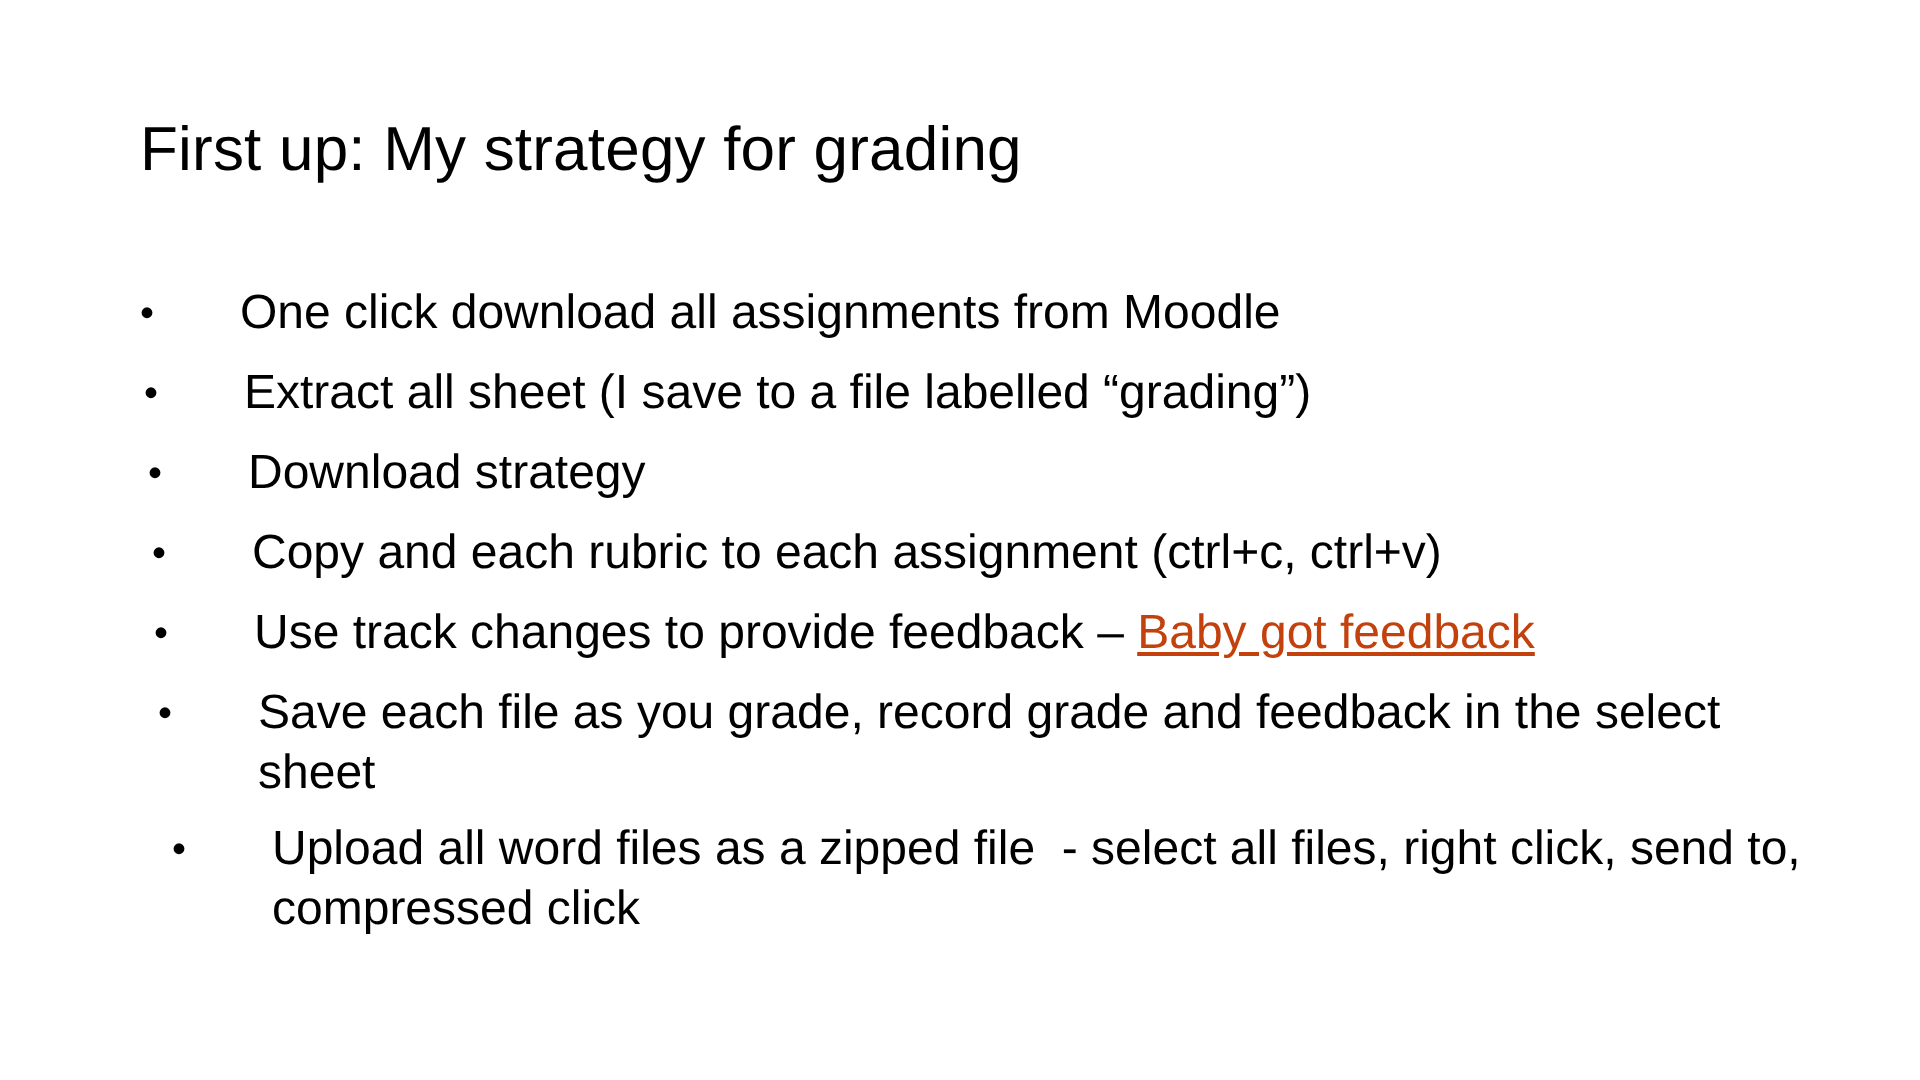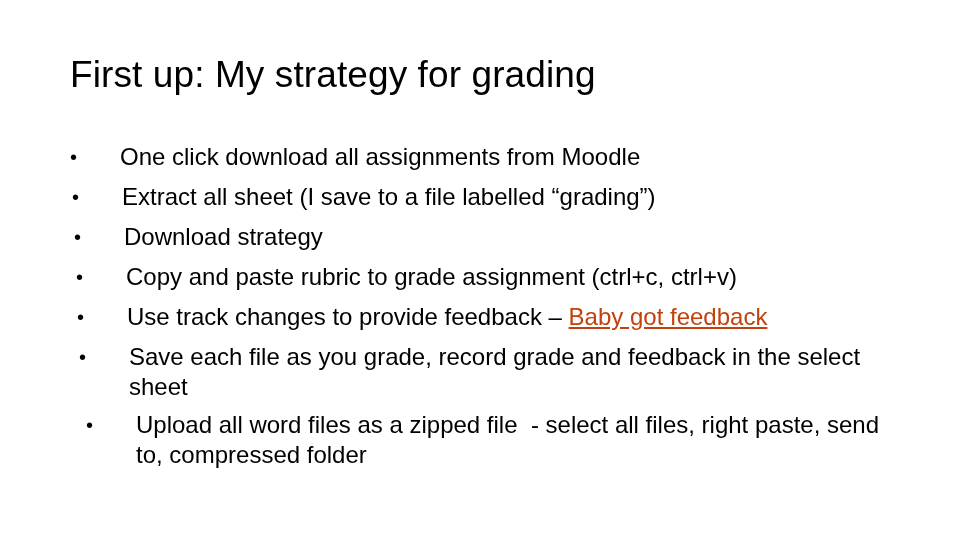--- a/index.html
+++ b/index.html
@@ -23,21 +23,21 @@
   }
 
   
   .slide-title {
     position: absolute;
     left: 70px;
     top: 52px;
     width: 830px;
     font-family: "Liberation Sans", sans-serif;
     font-weight: 300;
-    font-size: 37px;
+    font-size: 31px;
     line-height: 46px;
     color: #000000;
     letter-spacing: 0.1px;
     white-space: nowrap;
   }
 
   
   .body-block {
     position: absolute;
     left: 64px;
@@ -109,32 +109,32 @@
       <span class="bullet-text">Extract all sheet (I save to a file labelled “grading”)</span>
     </div>
 
     <div class="bullet-row indent-2">
       <span class="bullet-mark">•</span>
       <span class="bullet-text">Download strategy</span>
     </div>
 
     <div class="bullet-row indent-3">
       <span class="bullet-mark">•</span>
-      <span class="bullet-text">Copy and paste rubric to grade assignment (ctrl+c, ctrl+v)</span>
+      <span class="bullet-text">Copy and each rubric to each assignment (ctrl+c, ctrl+v)</span>
     </div>
 
     <div class="bullet-row indent-4">
       <span class="bullet-mark">•</span>
       <span class="bullet-text"><span>Use track changes to provide feedback – </span><span class="hyperlink">Baby got feedback</span></span>
     </div>
 
     <div class="bullet-row indent-5 wrapped">
       <span class="bullet-mark">•</span>
       <span class="bullet-text">Save each file as you grade, record grade and feedback in the select sheet</span>
     </div>
 
     <div class="bullet-row indent-6 wrapped">
       <span class="bullet-mark">•</span>
-      <span class="bullet-text">Upload all word files as a zipped file  - select all files, right paste, send to, compressed folder</span>
+      <span class="bullet-text">Upload all word files as a zipped file  - select all files, right click, send to, compressed click</span>
     </div>
 
   </div>
 </div>
 
 </body></html>

